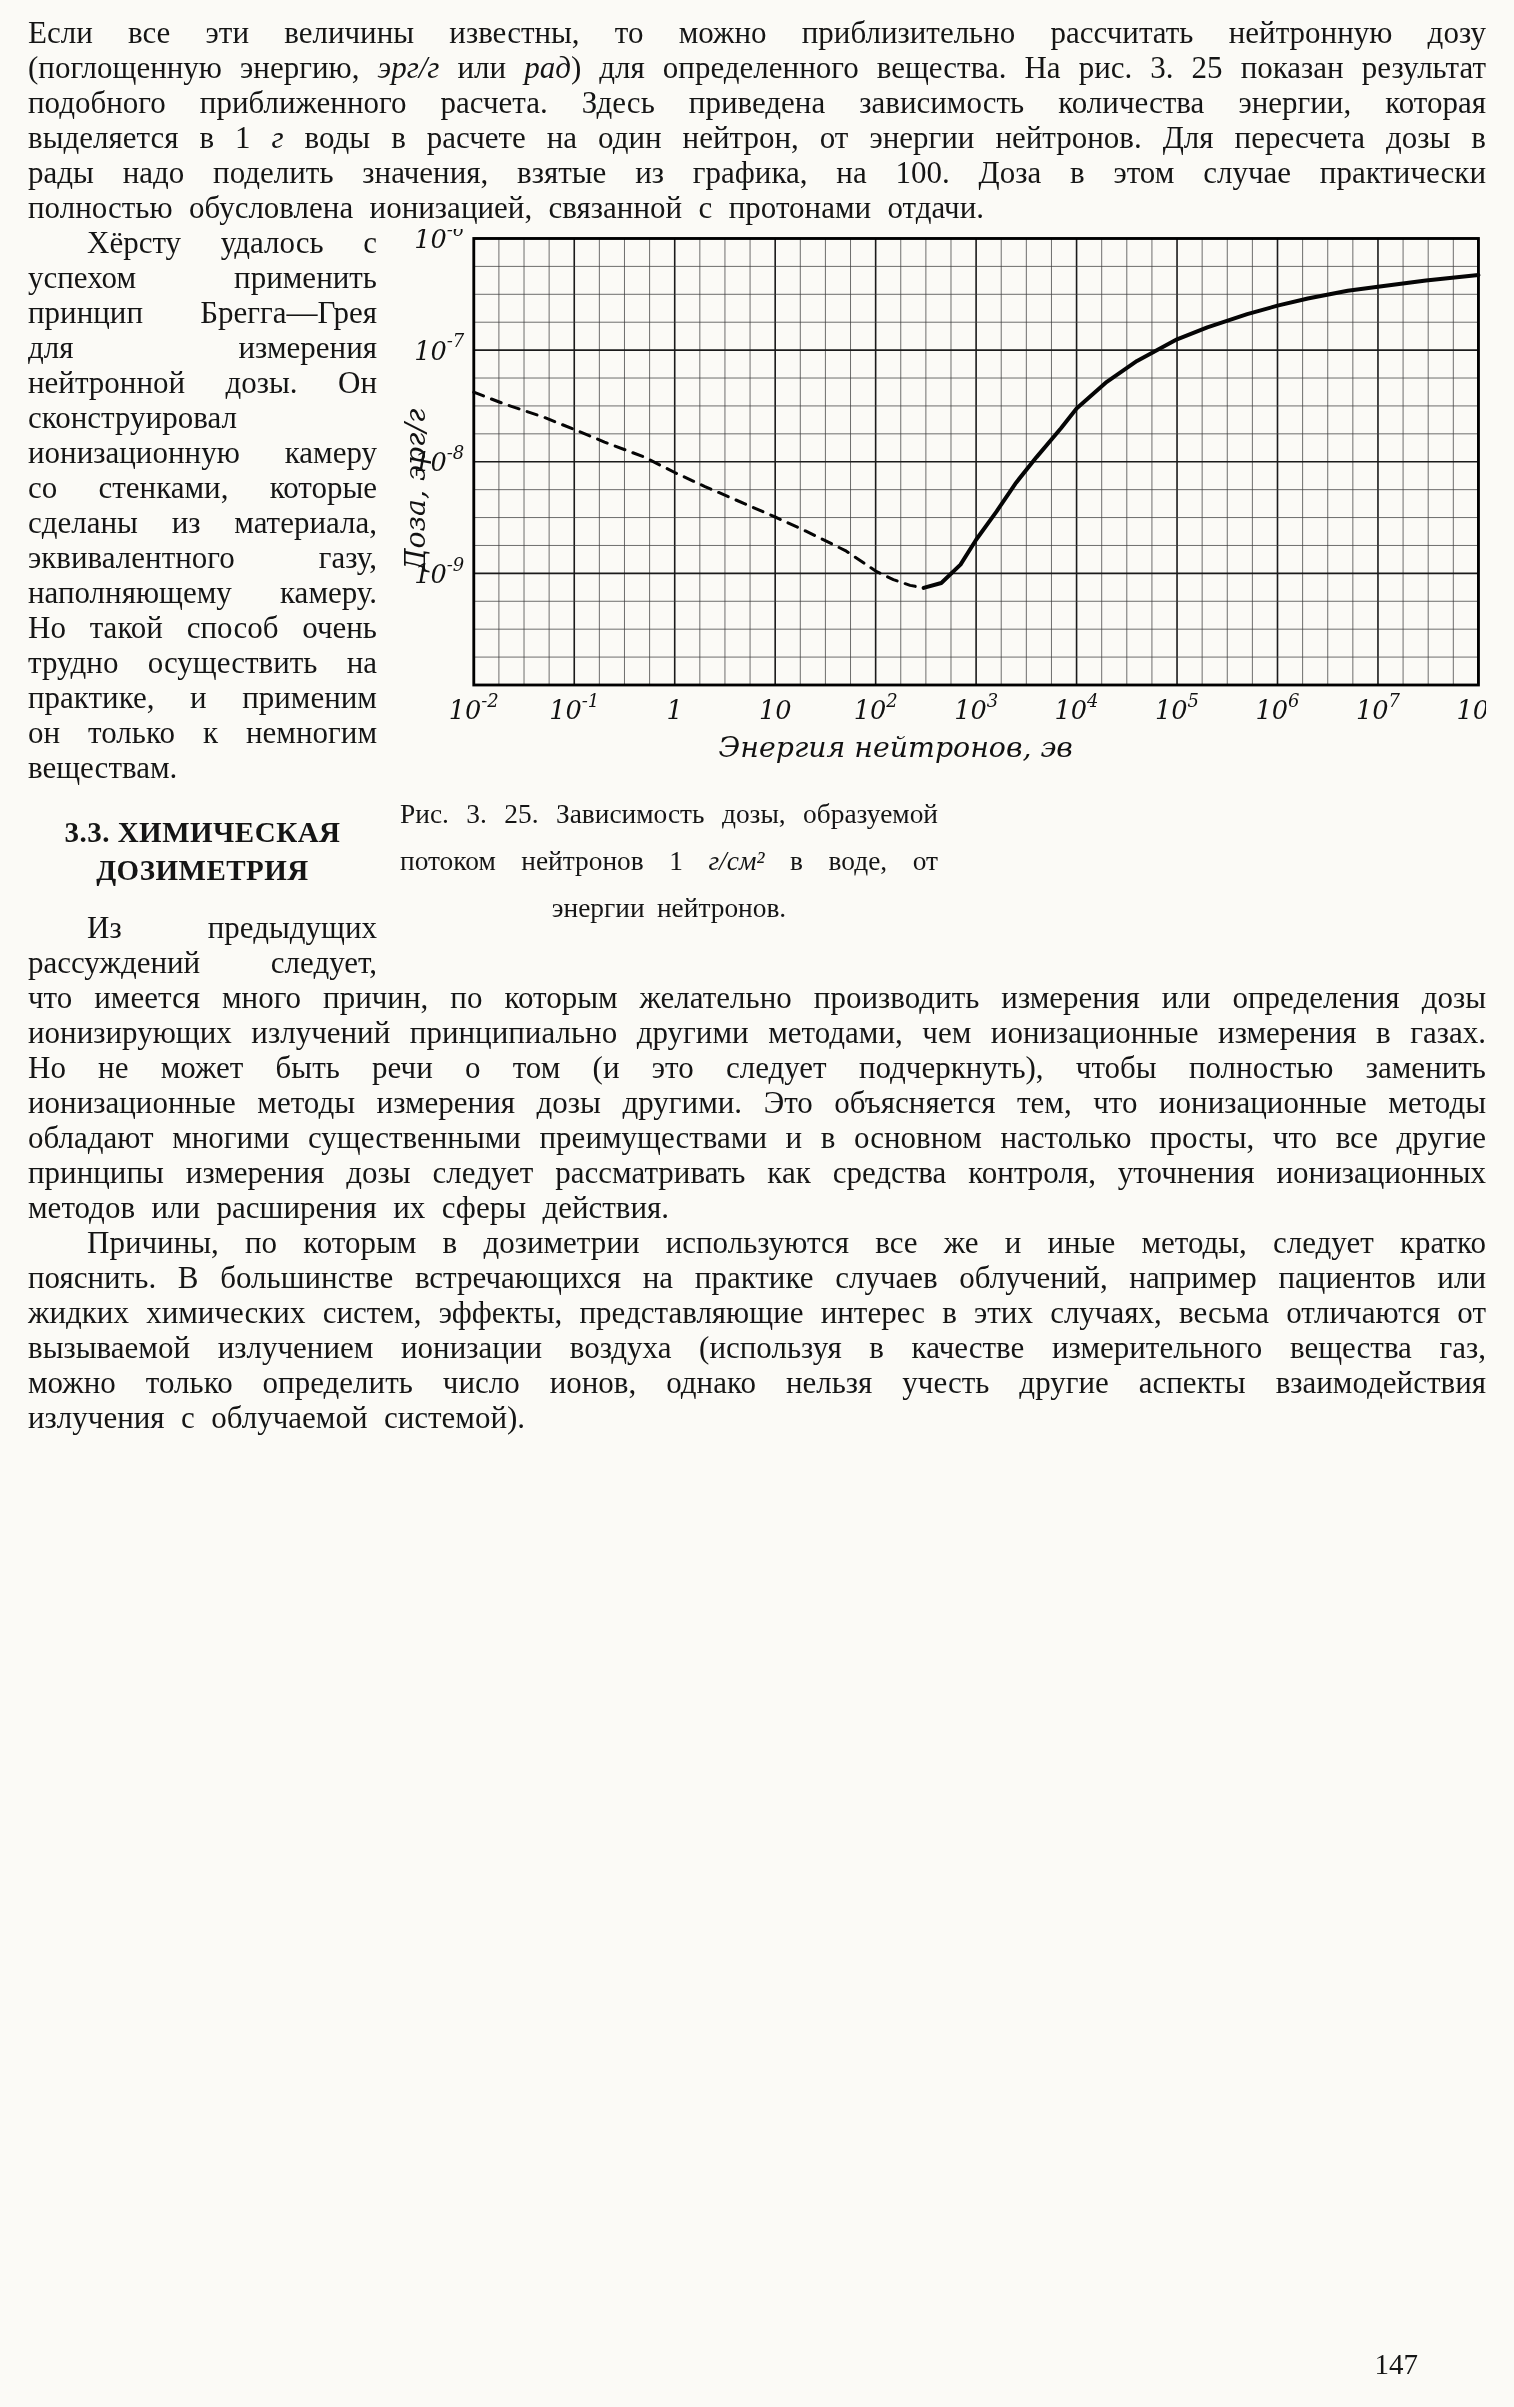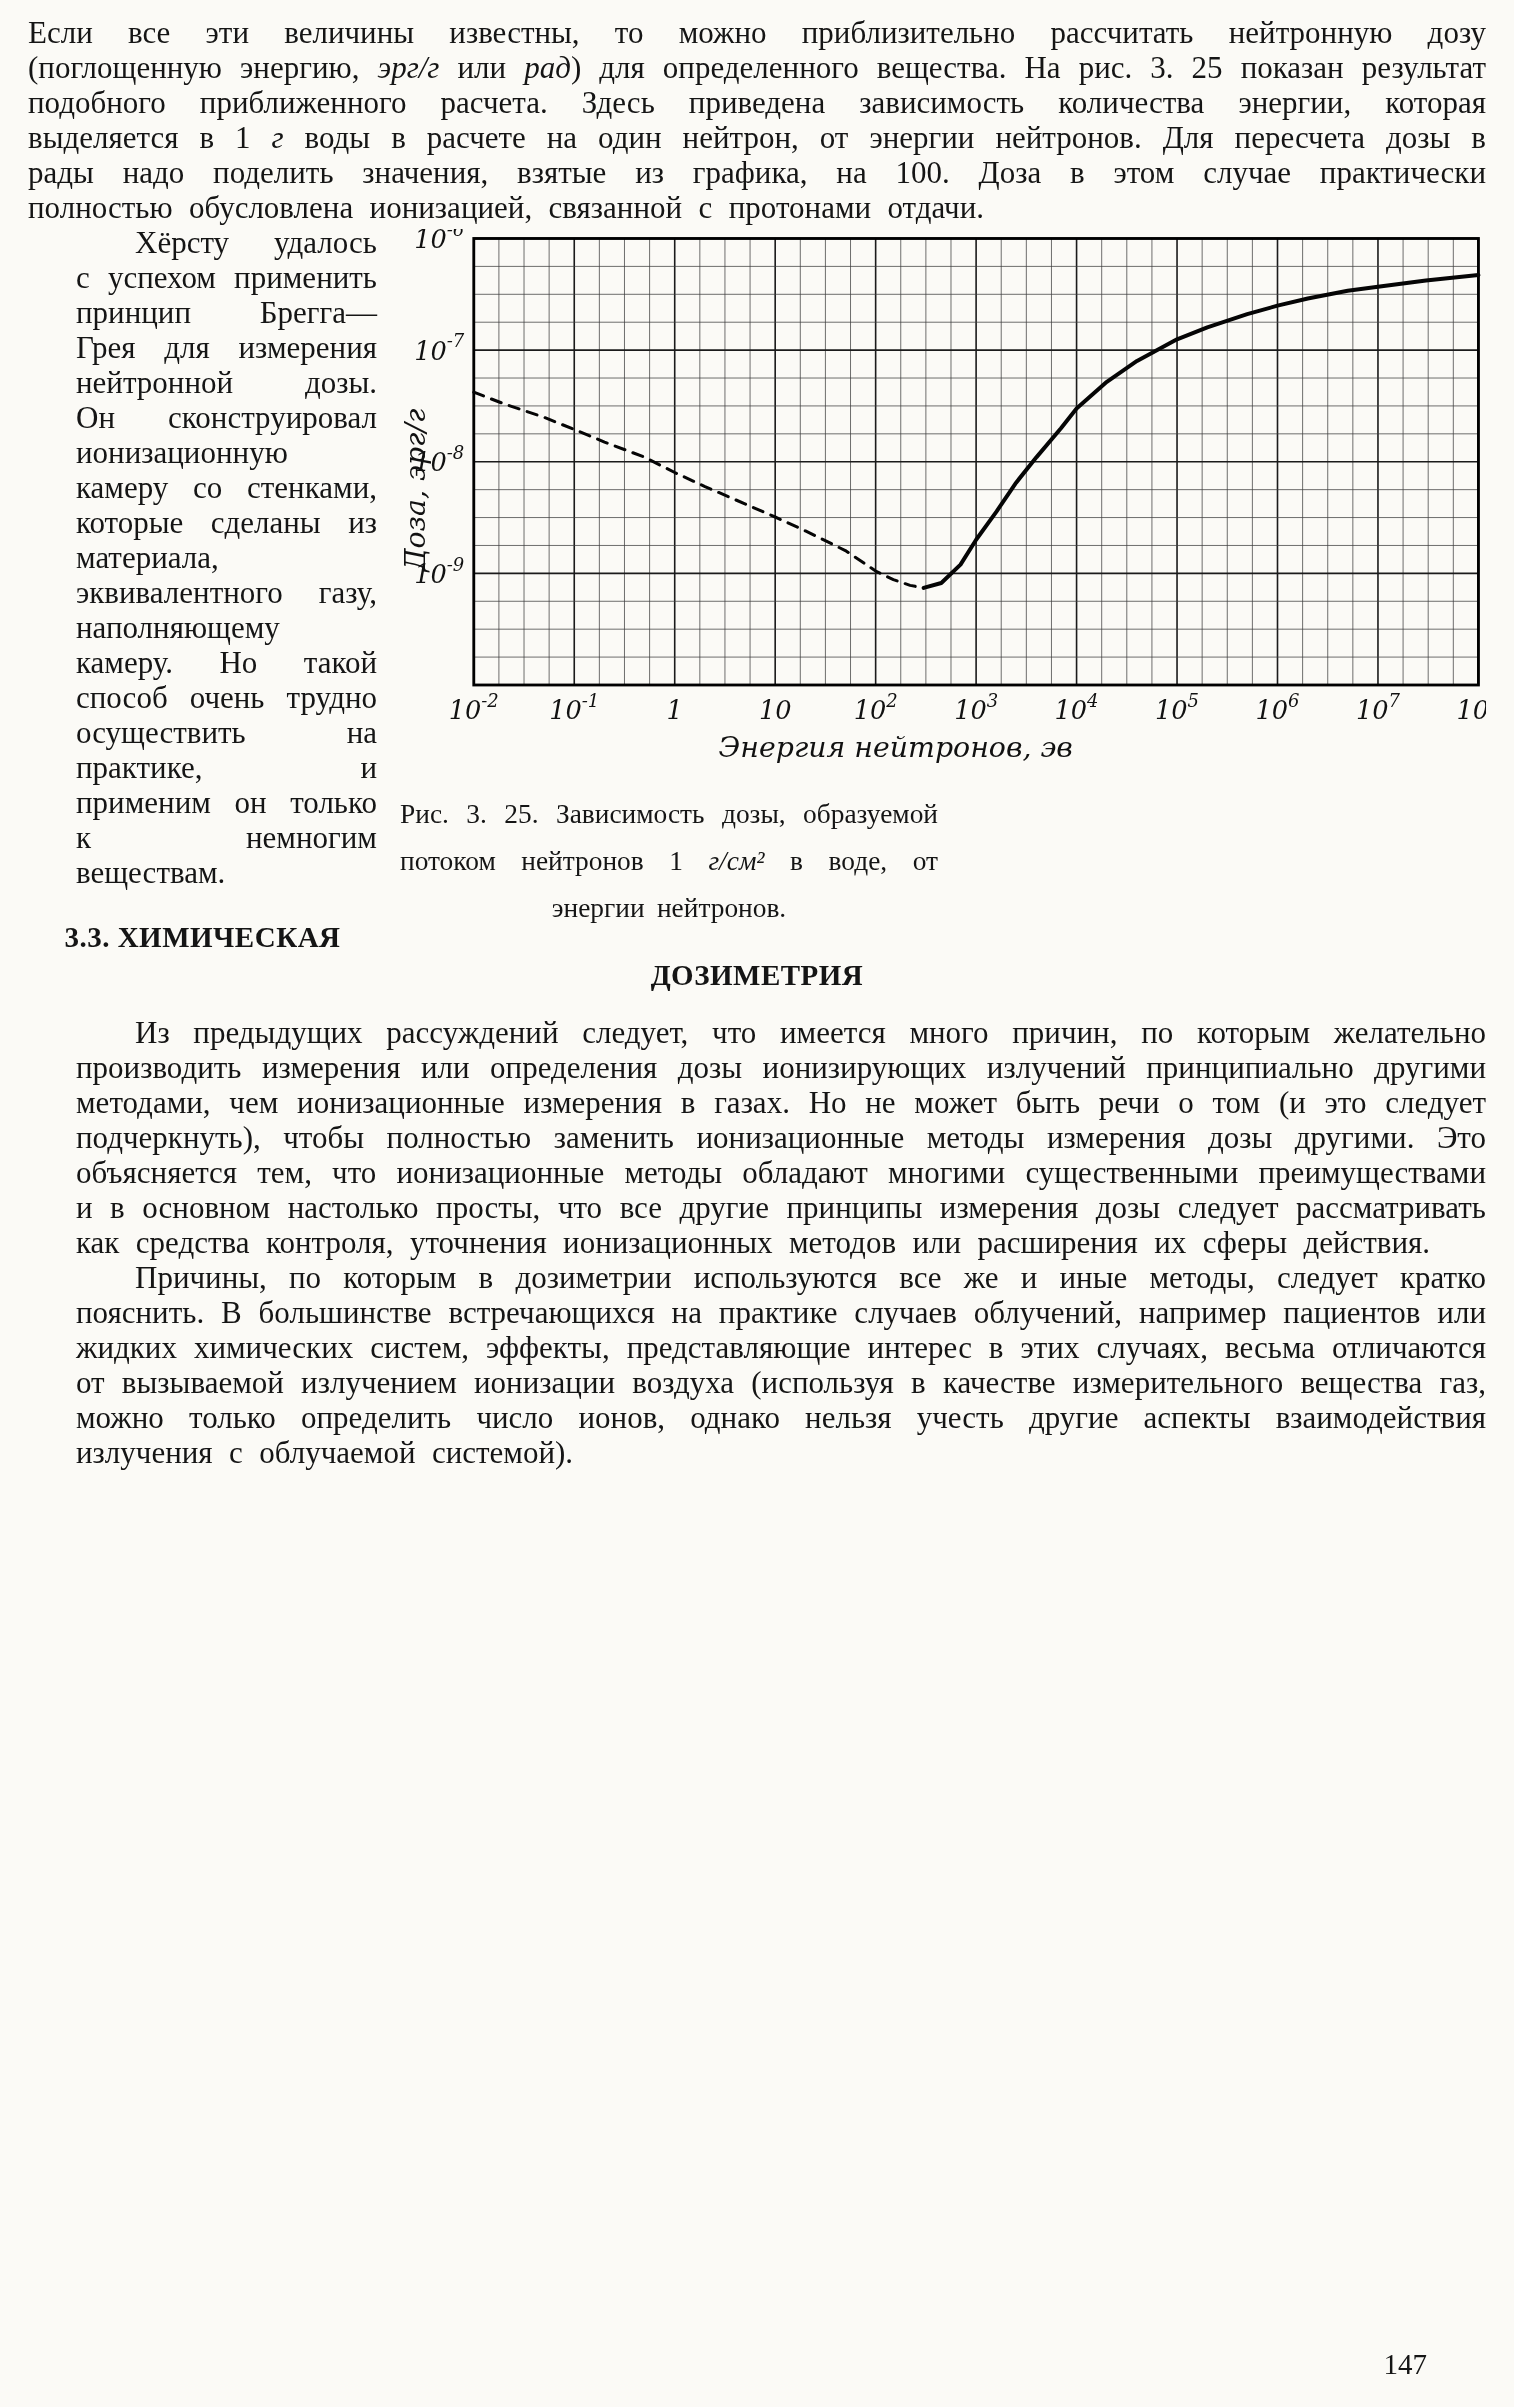--- a/index.html
+++ b/index.html
@@ -19,21 +19,21 @@
     font-size: 31px;
     line-height: 35px;
     overflow: hidden;
   }
   p.body-para {
     margin: 0;
     text-align: justify;
     word-spacing: 0.28em;
     hyphens: auto;
   }
-  p.indent { text-indent: 59px; margin-left: 48px; }
+  p.indent { text-indent: 59px; }
   em { font-style: italic; }
   figure.fig {
     float: right;
     width: 1086px;
     margin: 3.8px 0 13.2px 23px;
     padding: 0;
   }
   .chart-wrap { width: 1086px; }
   figcaption {
     width: 538px;
@@ -47,21 +47,21 @@
   h3.section-heading {
     font-size: 29px;
     line-height: 38px;
     font-weight: bold;
     text-align: center;
     margin: 28px 0 21px 0;
     letter-spacing: 0.5px;
   }
   .page-number {
     position: absolute;
-    right: 87px;
+    right: 96px;
     bottom: 26.5px;
     font-size: 29px;
   }
   svg text { user-select: none; }
 </style>
 </head>
 <body>
 
 <div class="page">
 

